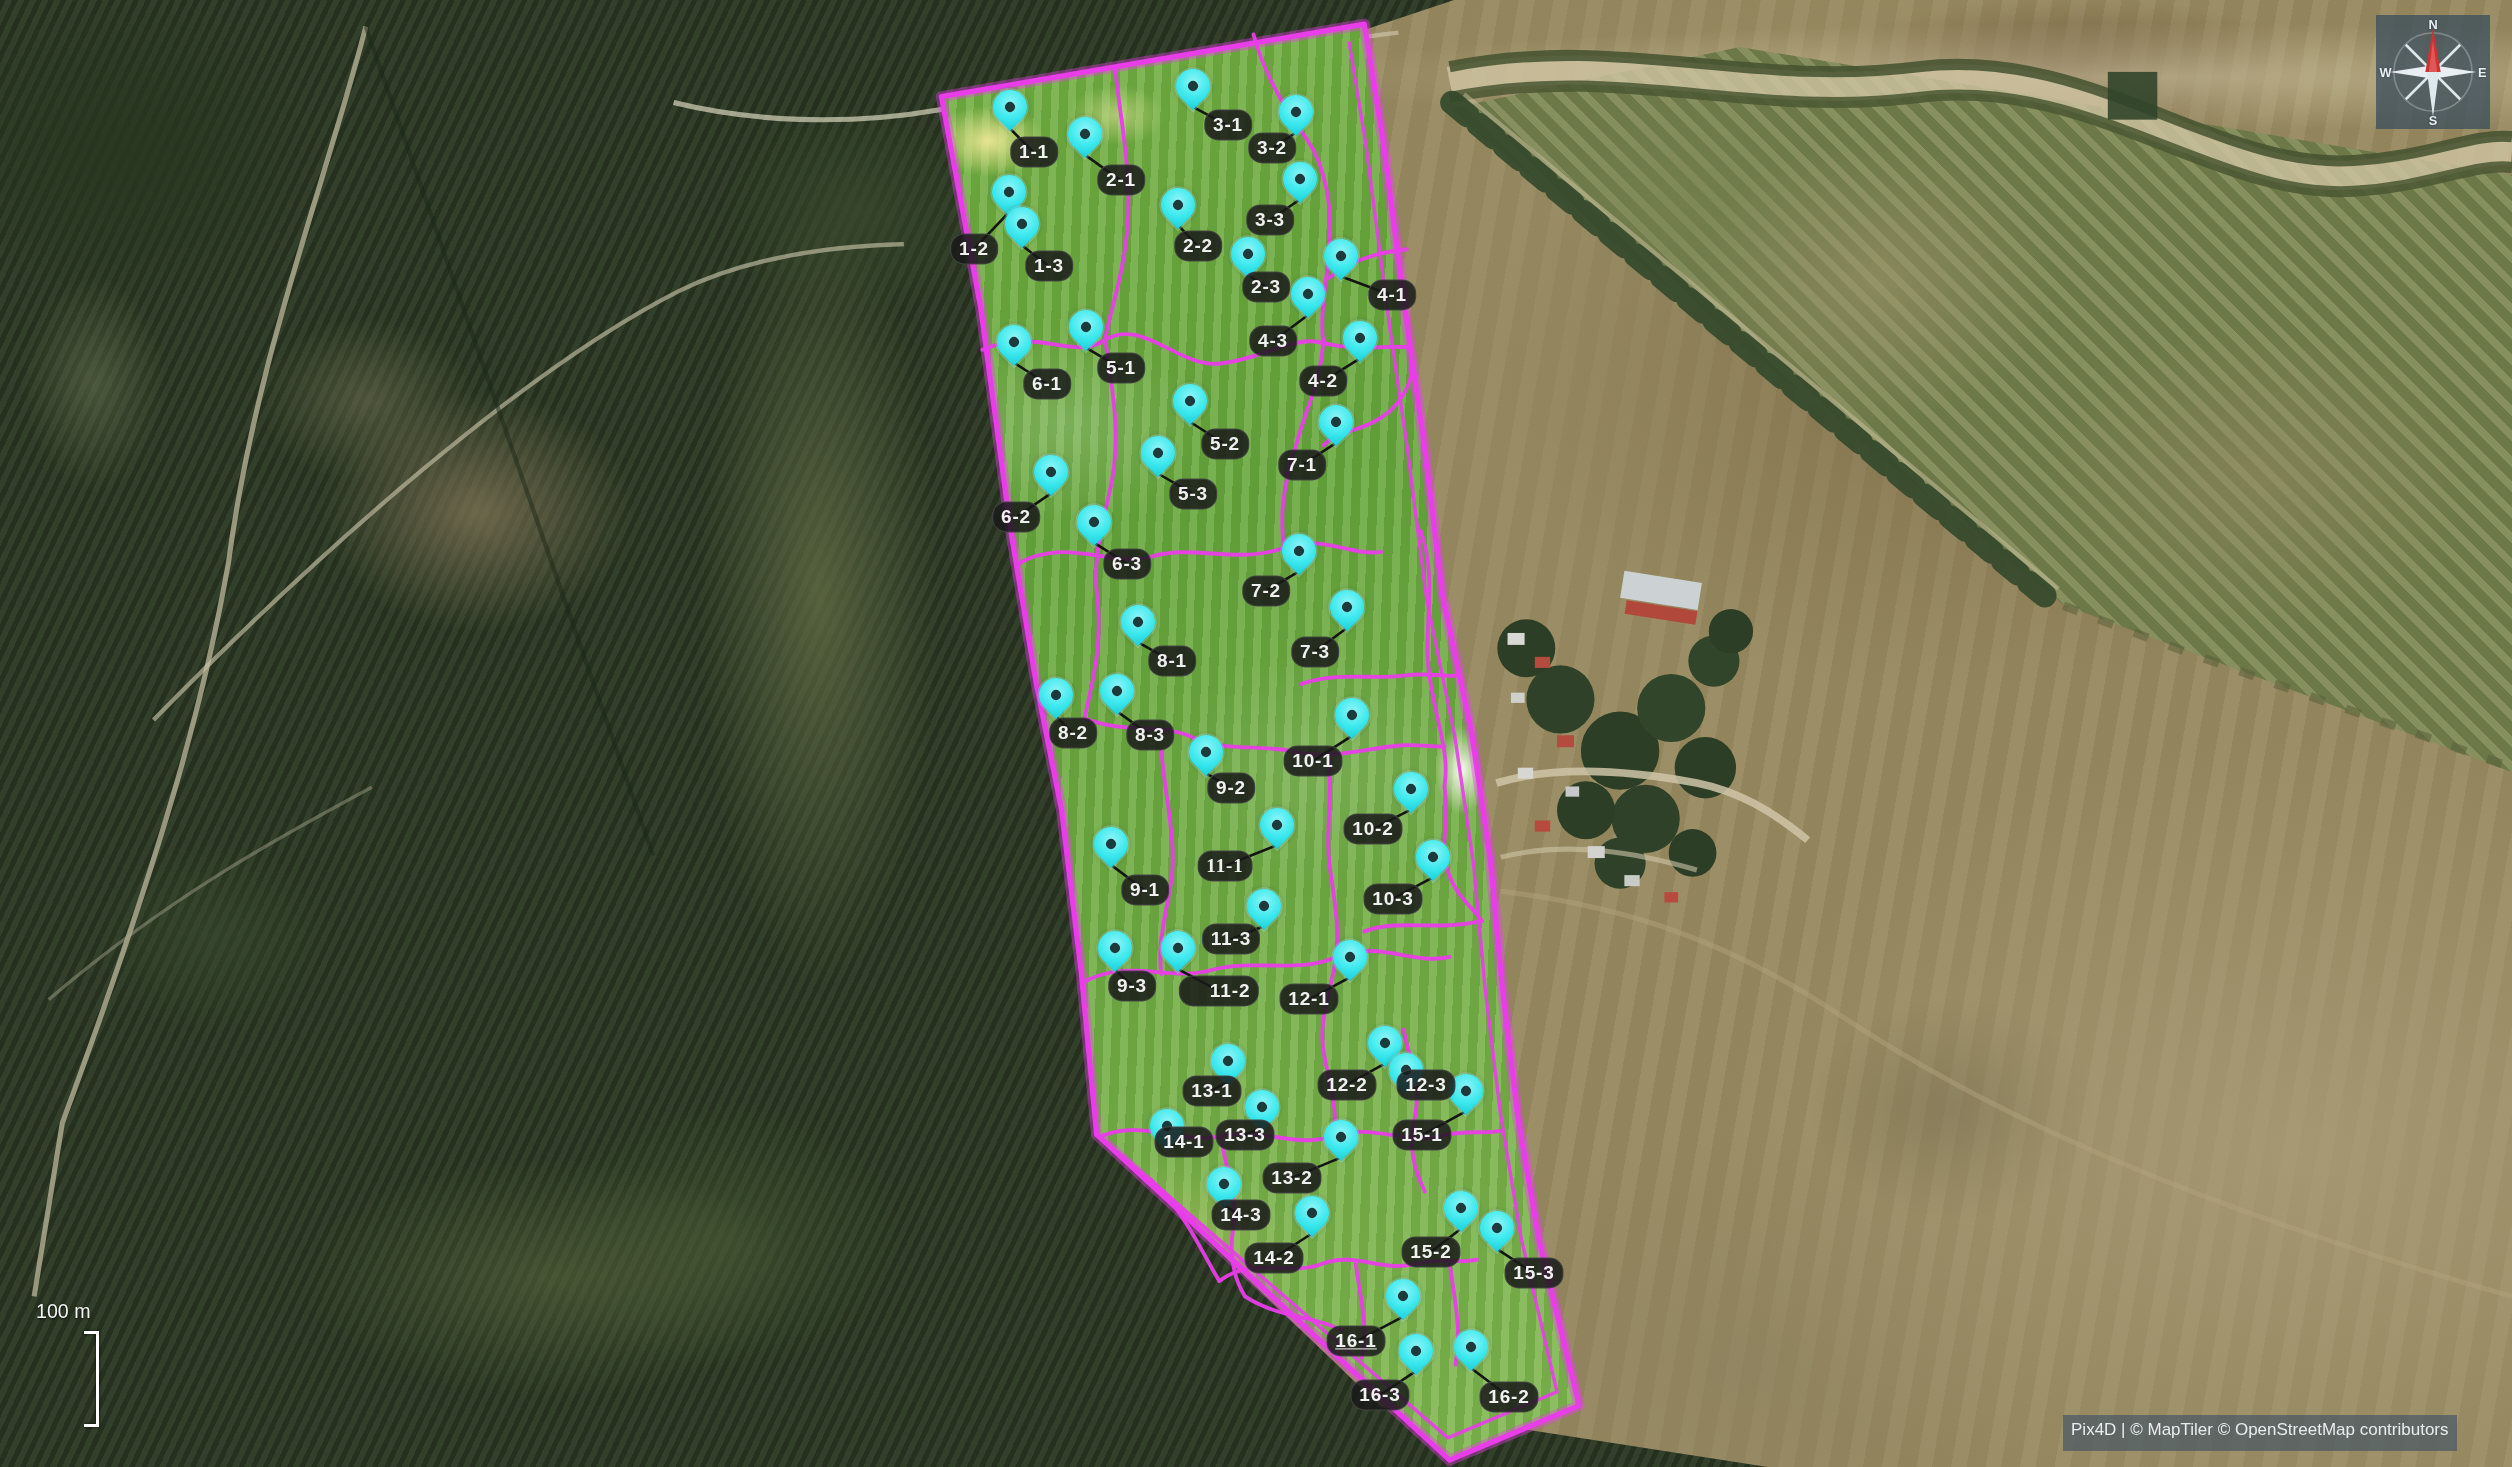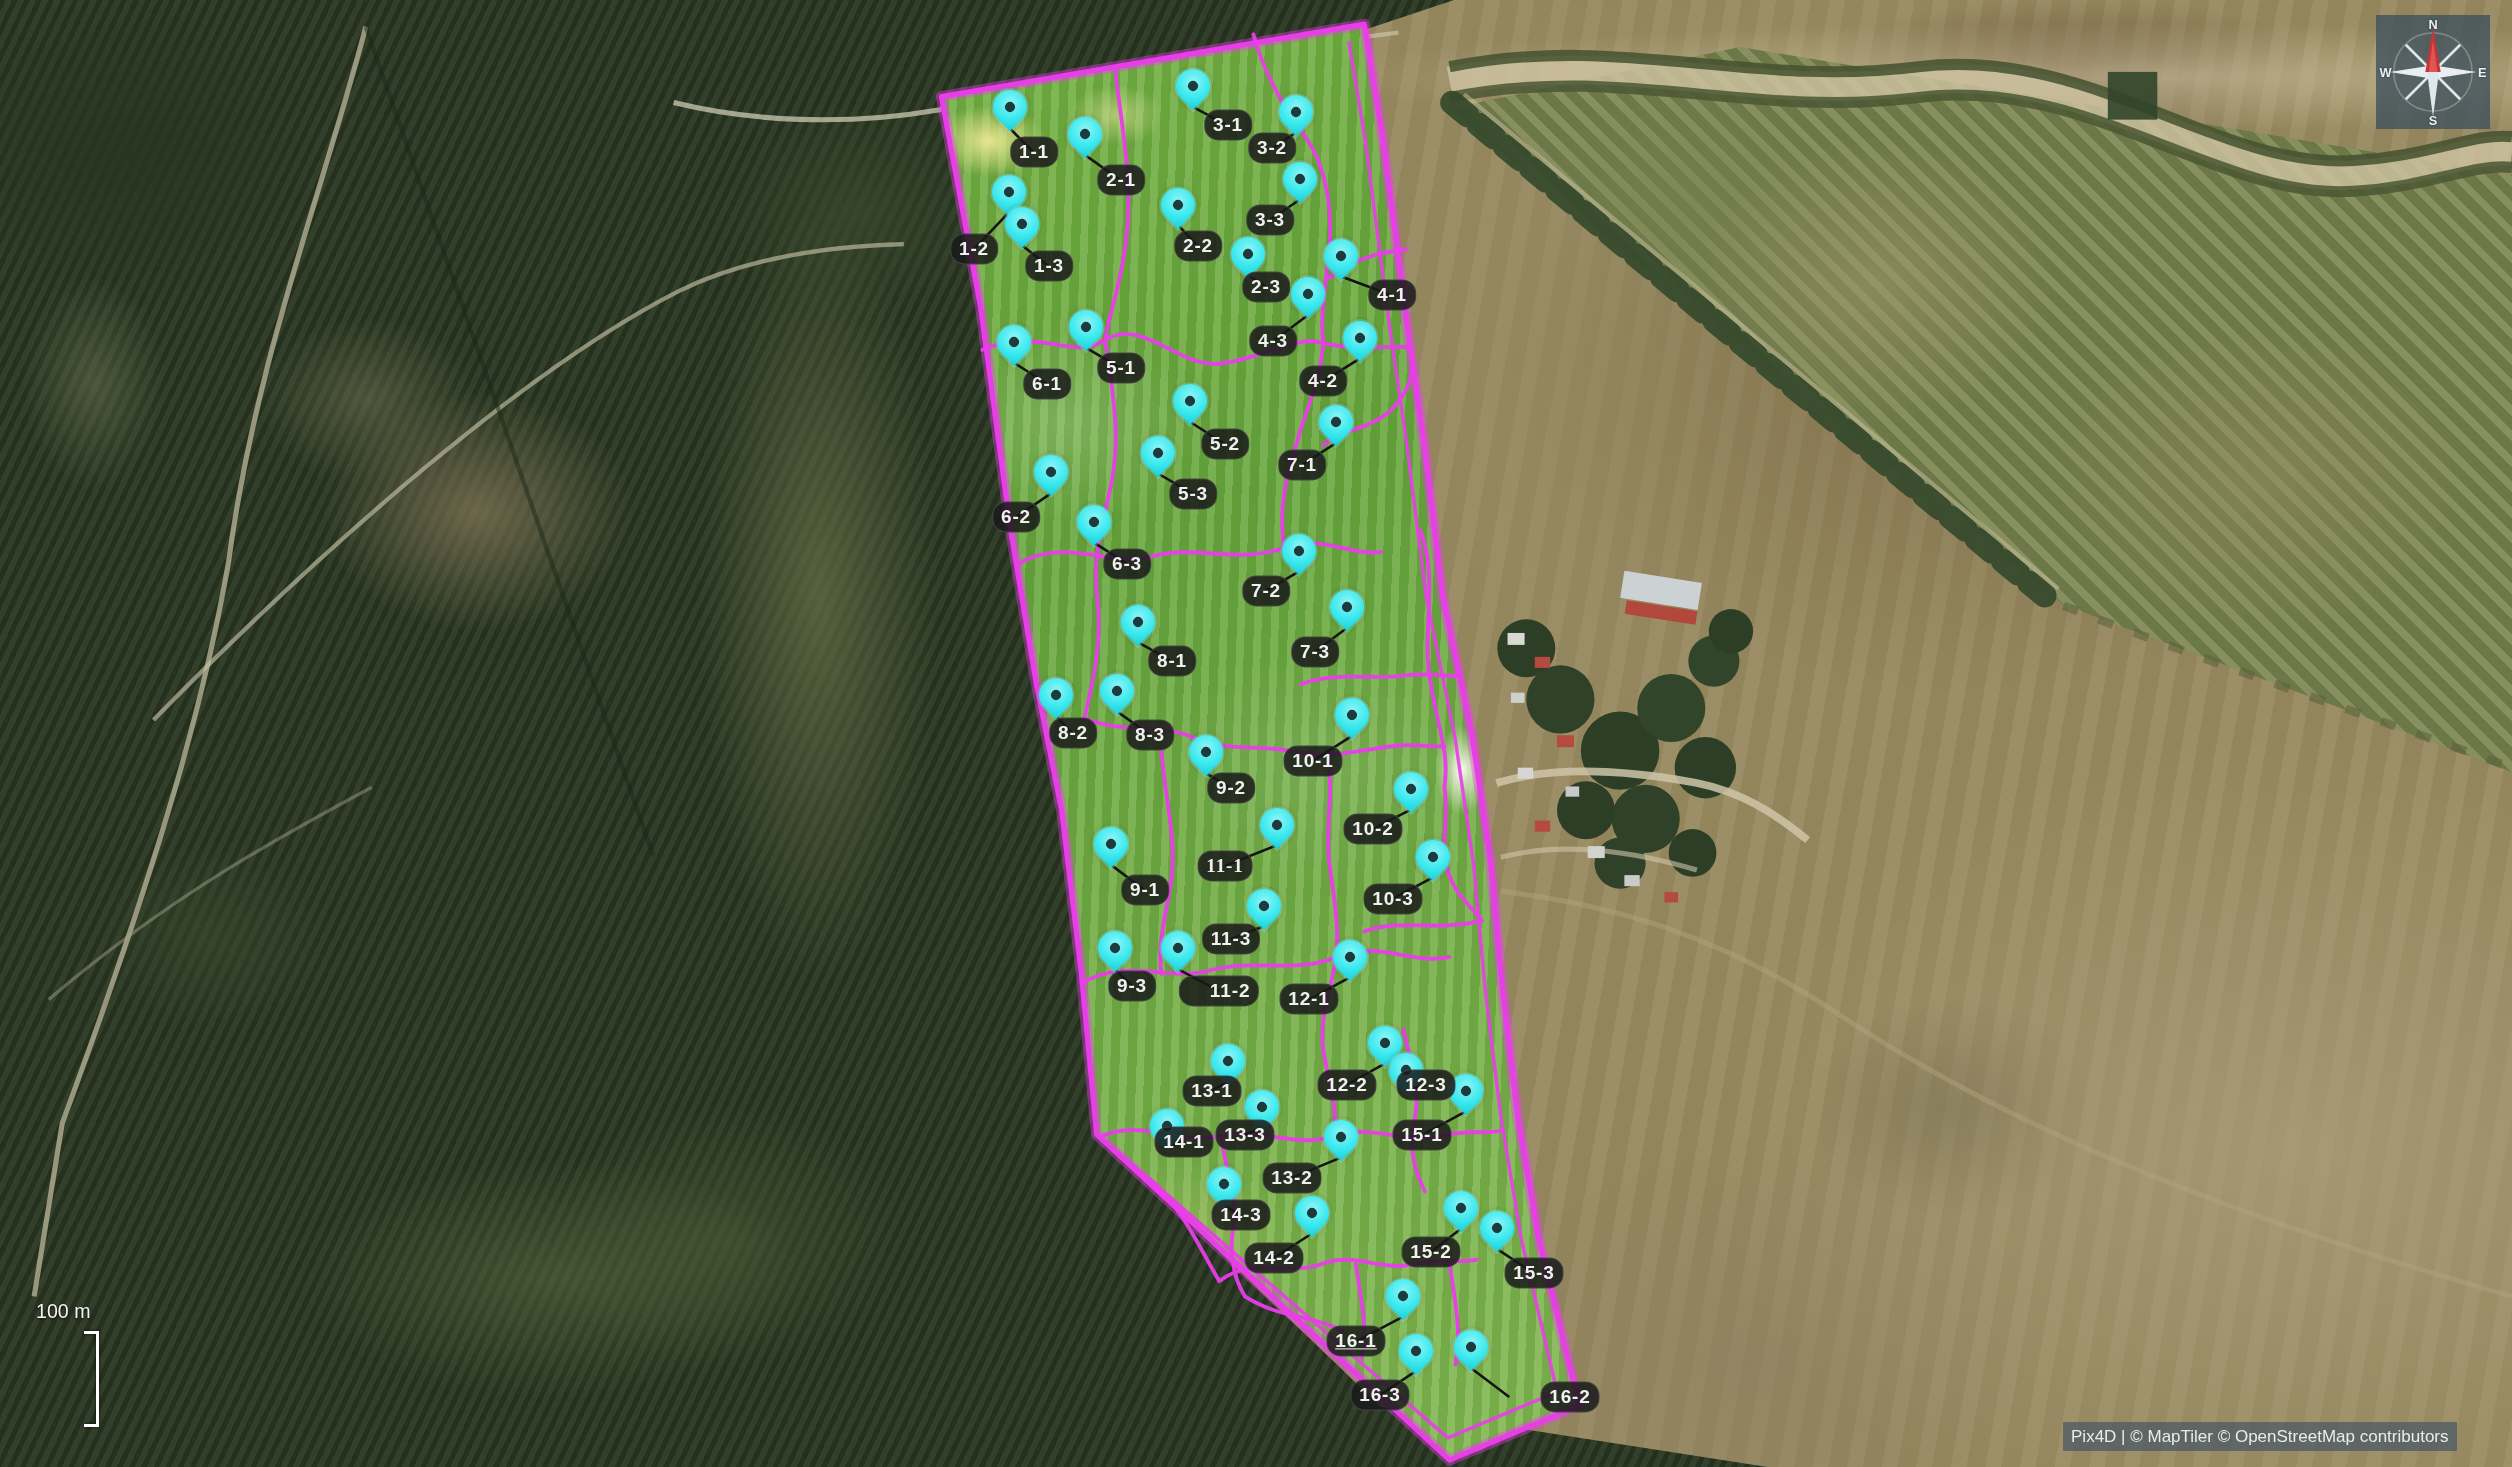--- a/index.html
+++ b/index.html
@@ -93,21 +93,21 @@
   .compass .w{left:3.4px;top:50%;transform:translateY(-50%);}
   .compass .e{right:3.4px;top:50%;transform:translateY(-50%);}
   .scalebar{position:absolute;left:36px;top:1300px;z-index:8;color:#f4f4f4;}
   .scalebar .txt{font-size:19.6px;text-shadow:0 0.9px 2.6px rgba(0,0,0,.9);}
   .scalebar .bracket{
     position:absolute;left:48px;top:31px;width:12px;height:90px;
     border-right:3.4px solid #fff;border-top:3.4px solid #fff;border-bottom:3.4px solid #fff;
     filter:drop-shadow(0 0 1.7px rgba(0,0,0,.8));
   }
   .attribution{
-    position:absolute;right:55px;bottom:17px;height:29px;line-height:29px;
+    position:absolute;right:55px;bottom:17px;height:36px;line-height:29px;
     padding:0 8.5px;background:rgba(72,88,98,.72);color:#e8ecee;font-size:17px;z-index:8;white-space:nowrap;
   }
 </style>
 </head>
 <body>
 
 <div id="map" style="--boundary: #ea3dea; --pin-fill: #3de9ee; --pin-dot: #1d3b3d; --label-bg: rgba(26,26,26,0.86); --label-text: #f0f0f0;">
 
   <div class="layer base"></div>
   <div class="layer field-ne"></div>
@@ -568,21 +568,21 @@
     <span class="pin" style="left: 1386px; top: 1279px;">
           <span class="dot"></span>
         </span>
     <div class="mlabel" style="left: 1356px; top: 1341px; text-decoration: underline;">16-1</div>
   </div>
 
   <div class="marker">
     <span class="pin" style="left: 1454px; top: 1330px;">
           <span class="dot"></span>
         </span>
-    <div class="mlabel" style="left: 1570px; top: 1397px;">16-2</div>
+    <div class="mlabel" style="left: 1509px; top: 1397px;">16-2</div>
   </div>
 
   <div class="marker">
     <span class="pin" style="left: 1399px; top: 1334px;">
           <span class="dot"></span>
         </span>
     <div class="mlabel" style="left: 1380px; top: 1395px;">16-3</div>
   </div>
 </div>
 

